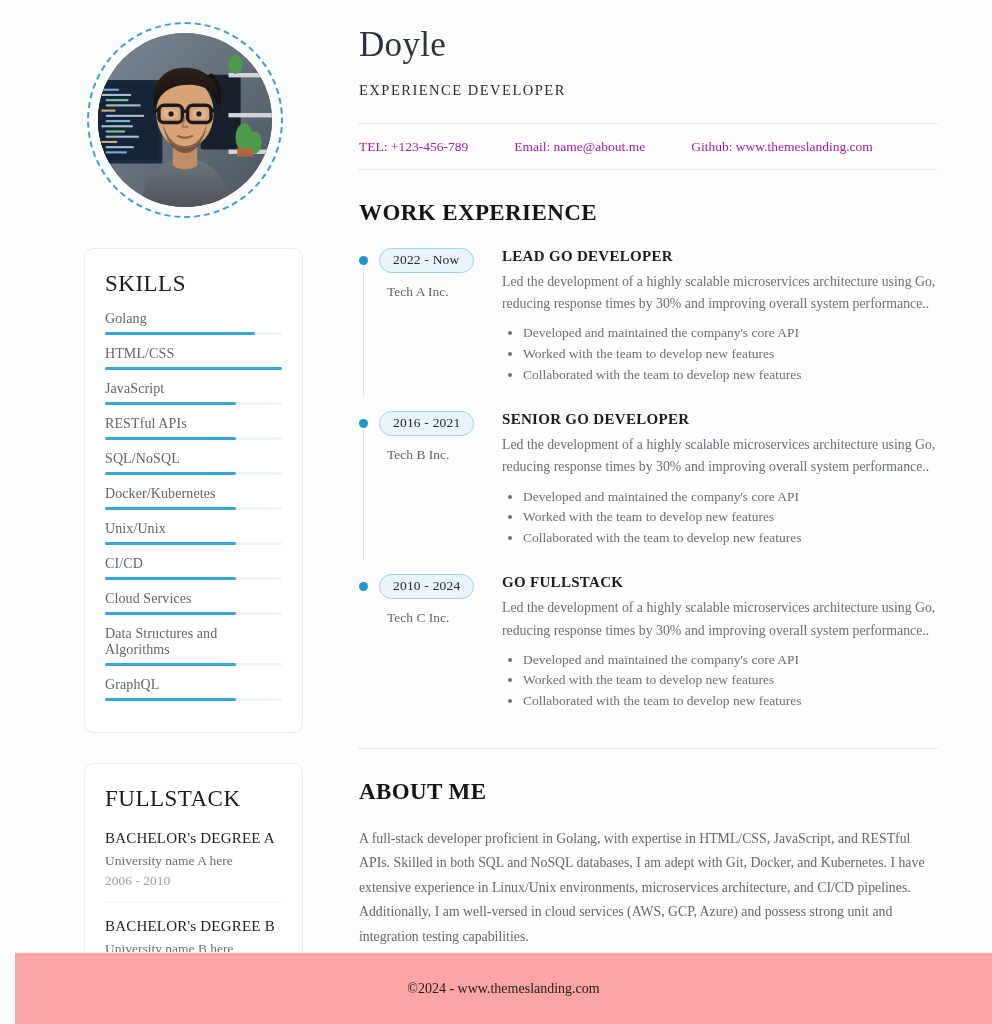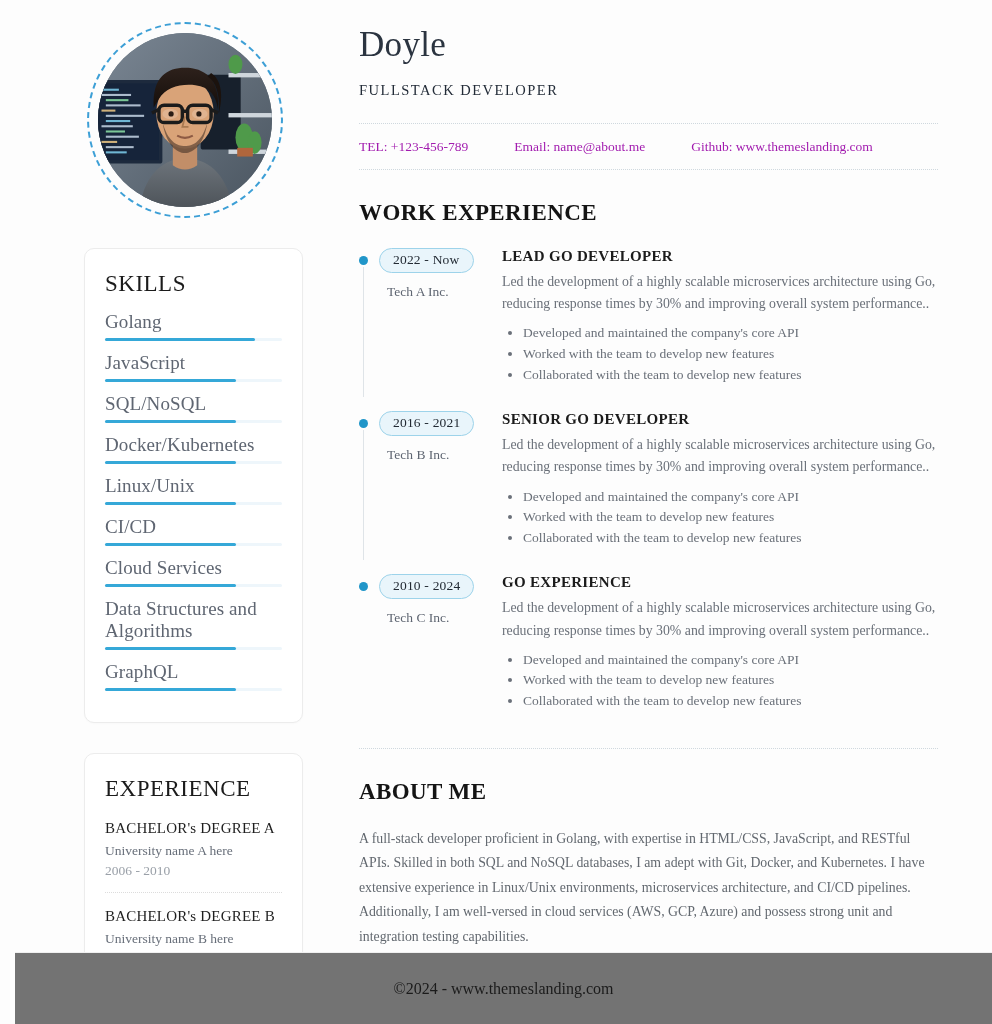--- a/index.html
+++ b/index.html
@@ -66,21 +66,21 @@
     font-size: 23px;
     letter-spacing: 0.5px;
     color: #1b1b1b;
     font-weight: 400;
     margin-bottom: 14px;
   }
 
   
   .skill { margin-bottom: 11px; }
   .skill-name {
-    font-size: 19px;
+    font-size: 14px;
     color: #5f6672;
     margin-bottom: 5px;
     letter-spacing: 0.1px;
   }
   .skill-track {
     position: relative;
     height: 3px;
     width: 100%;
     background: #eef6fb;
     border-radius: 2px;
@@ -247,23 +247,23 @@
   
   .footer {
     position: absolute;
     left: 15px; right: 0;
     bottom: 0;
     height: 72px;
     border-top: 1px solid #f0f0f0;
     display: flex;
     align-items: center;
     justify-content: center;
-    font-size: 16px;
+    font-size: 14px;
     color: #1b1b1b;
-    background: #737373;
+    background: #fca5a5;
   }
 </style>
 </head>
 <body>
 
 <div class="page">
 
   <div class="resume-body">
 
     <aside class="sidebar">
@@ -351,39 +351,51 @@
       <section class="card">
         <h2 class="card-title">SKILLS</h2>
         <div id="skills-list">
             <div class="skill">
               <div class="skill-name">Golang</div>
               <div class="skill-track">
                 <div class="skill-fill" style="width:85%"></div>
               </div>
             </div>
             <div class="skill">
+              <div class="skill-name">HTML/CSS</div>
+              <div class="skill-track">
+                <div class="skill-fill" style="width:100%"></div>
+              </div>
+            </div>
+            <div class="skill">
               <div class="skill-name">JavaScript</div>
               <div class="skill-track">
                 <div class="skill-fill" style="width:74%"></div>
               </div>
             </div>
             <div class="skill">
+              <div class="skill-name">RESTful APIs</div>
+              <div class="skill-track">
+                <div class="skill-fill" style="width:74%"></div>
+              </div>
+            </div>
+            <div class="skill">
               <div class="skill-name">SQL/NoSQL</div>
               <div class="skill-track">
                 <div class="skill-fill" style="width:74%"></div>
               </div>
             </div>
             <div class="skill">
               <div class="skill-name">Docker/Kubernetes</div>
               <div class="skill-track">
                 <div class="skill-fill" style="width:74%"></div>
               </div>
             </div>
             <div class="skill">
-              <div class="skill-name">Linux/Unix</div>
+              <div class="skill-name">Unix/Unix</div>
               <div class="skill-track">
                 <div class="skill-fill" style="width:74%"></div>
               </div>
             </div>
             <div class="skill">
               <div class="skill-name">CI/CD</div>
               <div class="skill-track">
                 <div class="skill-fill" style="width:74%"></div>
               </div>
             </div>
@@ -402,42 +414,42 @@
             <div class="skill">
               <div class="skill-name">GraphQL</div>
               <div class="skill-track">
                 <div class="skill-fill" style="width:74%"></div>
               </div>
             </div>
           </div>
       </section>
 
       <section class="card">
-        <h2 class="card-title">EXPERIENCE</h2>
+        <h2 class="card-title">FULLSTACK</h2>
         <div id="education-list">
             <div class="edu-item">
               <div class="edu-degree">BACHELOR's DEGREE A</div>
               <div class="edu-school">University name A here</div>
               <div class="edu-years">2006 - 2010</div>
             </div>
             <div class="edu-item">
               <div class="edu-degree">BACHELOR's DEGREE B</div>
               <div class="edu-school">University name B here</div>
               <div class="edu-years">2002 - 2005</div>
             </div>
           </div>
       </section>
 
     </aside>
 
     <main class="main">
 
       <header>
         <div class="name-first">Doyle</div>
-        <div class="job-title">FULLSTACK DEVELOPER</div>
+        <div class="job-title">EXPERIENCE DEVELOPER</div>
       </header>
 
       <div class="contact-row">
         <span>TEL: +123-456-789</span>
         <span>Email: name@about.me</span>
         <span>Github: www.themeslanding.com</span>
       </div>
 
       <h2 class="section-title">WORK EXPERIENCE</h2>
       <div class="timeline" id="work-timeline">
@@ -461,21 +473,21 @@
               <ul class="bullets">
                 <li>Developed and maintained the company's core API</li>
                 <li>Worked with the team to develop new features</li>
                 <li>Collaborated with the team to develop new features</li>
               </ul>
             </div>
           </div>
           <div class="tl-item">
             <div class="tl-left"><span class="tl-dot"></span><span class="date-badge">2010 - 2024</span><div class="company">Tech C Inc.</div></div>
             <div class="tl-right">
-              <div class="role">GO EXPERIENCE</div>
+              <div class="role">GO FULLSTACK</div>
               <div class="role-desc">Led the development of a highly scalable microservices architecture using Go, reducing response times by 30% and improving overall system performance..</div>
               <ul class="bullets">
                 <li>Developed and maintained the company's core API</li>
                 <li>Worked with the team to develop new features</li>
                 <li>Collaborated with the team to develop new features</li>
               </ul>
             </div>
           </div>
         </div>
 

